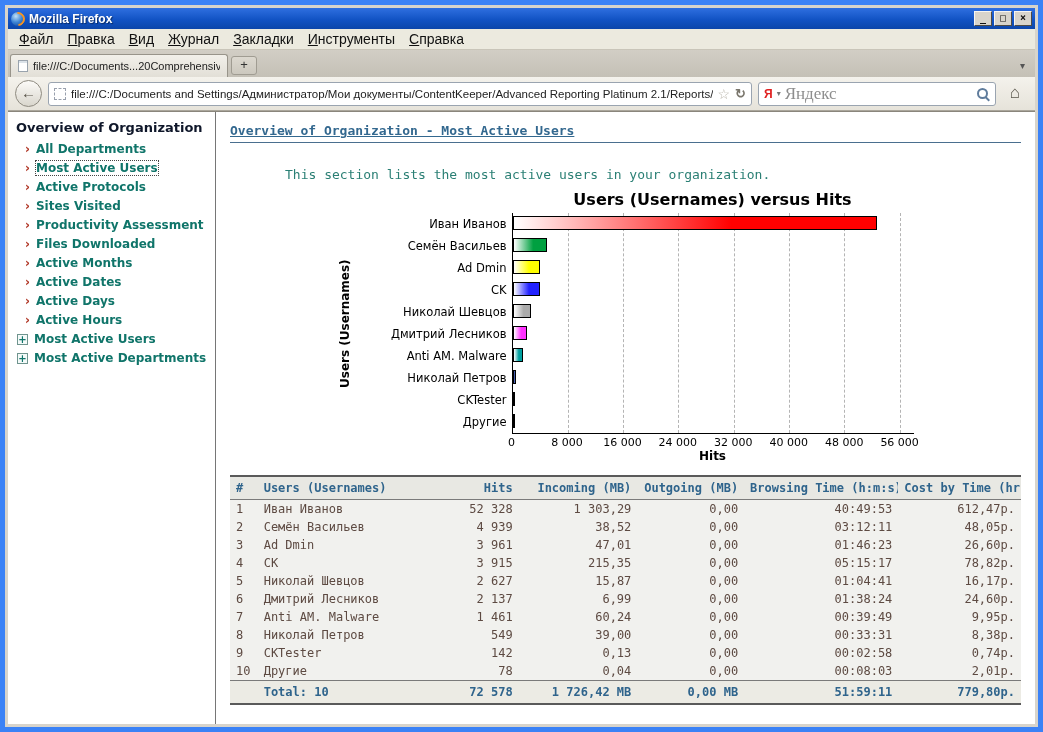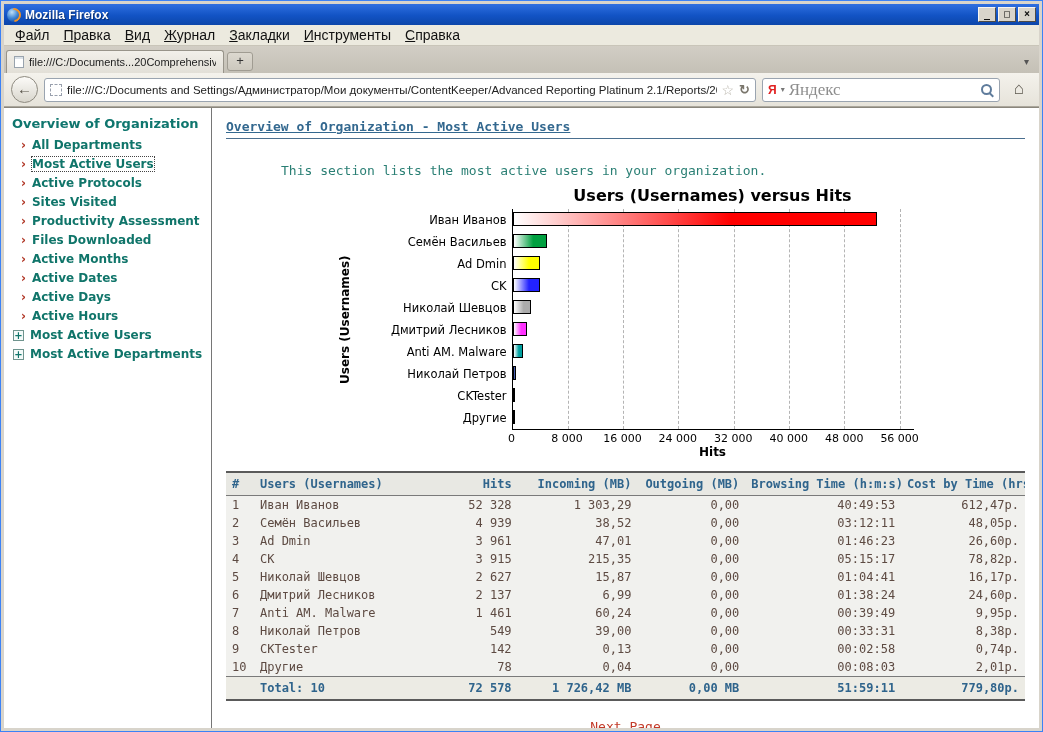--- a/index.html
+++ b/index.html
@@ -1,18 +1,18 @@
 <!DOCTYPE html>
 <html><head>
 <meta charset="utf-8">
 <style>
   *{box-sizing:border-box;margin:0;padding:0}
   html,body{background:#5a5a5a}
   body{font-family:"Liberation Sans",sans-serif}
-  .screen{width:1043px;height:732px;background:#d8d4cb;border:1px solid #3b82f6;padding:3px;display:flex;flex-direction:column}
+  .screen{width:1043px;height:732px;background:#d8d4cb;border:5px solid #3b82f6;padding:3px;display:flex;flex-direction:column}
 
   
   .titlebar{height:21px;flex:0 0 auto;background:linear-gradient(180deg,#2f6fe0,#1253c4 55%,#0c46aa);display:flex;align-items:center;gap:4px;padding:0 3px}
   .fx-logo{width:14px;height:14px;border-radius:50%;background:radial-gradient(circle at 35% 30%,#bfe0f7 0%,#3f86d6 45%,#14489c 85%);position:relative;flex:0 0 auto}
   .fx-logo::after{content:"";position:absolute;inset:0;border-radius:50%;border:2px solid transparent;border-top-color:#f59323;border-right-color:#f59323;transform:rotate(40deg)}
   .title-text{color:#fff;font-weight:bold;font-size:12px;flex:1;text-shadow:1px 1px 1px rgba(0,0,0,.45);white-space:nowrap;overflow:hidden}
   .win-controls{display:flex;flex:0 0 auto}
   .win-btn{display:inline-block;width:18px;height:15px;background:#d8d4cb;border:1px solid;border-color:#f7f5f1 #4e4b45 #4e4b45 #f7f5f1;font-size:10px;line-height:12px;text-align:center;font-weight:bold;color:#111;margin-left:2px;font-family:"DejaVu Sans Mono",monospace;cursor:default;overflow:hidden}
 
   
@@ -42,21 +42,21 @@
   .search-input{flex:1;border:none;outline:none;font-size:17px;color:#555;min-width:0;background:transparent;font-family:Liberation Serif, serif}
   .search-input::placeholder{color:#8d8d8d;opacity:1}
   .magnifier-icon{width:14px;height:14px;position:relative;flex:0 0 auto}
   .magnifier-icon::before{content:"";position:absolute;left:1px;top:1px;width:7px;height:7px;border:2px solid #5f7c9c;border-radius:50%}
   .magnifier-icon::after{content:"";position:absolute;right:0;bottom:1px;width:5px;height:2px;background:#5f7c9c;transform:rotate(45deg)}
   .home-btn{width:26px;height:26px;flex:0 0 auto;font-size:17px;color:#5a564c;text-align:center;line-height:24px}
 
   
   .content{flex:1;background:#fff;display:flex;overflow:hidden;border-top:1px solid #8a867c}
   .sidebar{width:208px;flex:0 0 auto;border-right:1px solid #767676;padding:8px 4px 0 8px;overflow:hidden;font-family:"DejaVu Sans",sans-serif}
-  .sidebar-title{color:#0f766e;font-weight:bold;font-size:13px;margin-bottom:5px}
+  .sidebar-title{color:#0f172a;font-weight:bold;font-size:13px;margin-bottom:5px}
   .side-item{font-size:12px;font-weight:bold;color:#10756a;padding:1px 0;line-height:17px}
   .side-arrow{color:#b03524;margin:0 6px 0 9px;font-weight:bold}
   .plus-box{display:inline-block;width:11px;height:11px;border:1px solid #6f948e;color:#10756a;font-size:10px;line-height:9px;text-align:center;margin:0 6px 0 1px;background:#f4faf9}
   .side-item.selected .side-label{outline:1px dotted #444}
 
   .main{flex:1;padding:8px 14px 0 14px;overflow:hidden;font-family:"DejaVu Sans Mono",monospace}
   .page-heading-wrap{border-bottom:1px solid #4a6f8f;padding-bottom:3px}
   .page-heading{color:#33688f;font-weight:bold;font-size:13px;text-decoration:underline}
   .description{color:#2a7f74;font-size:13px;margin:24px 0 4px 55px}
 

